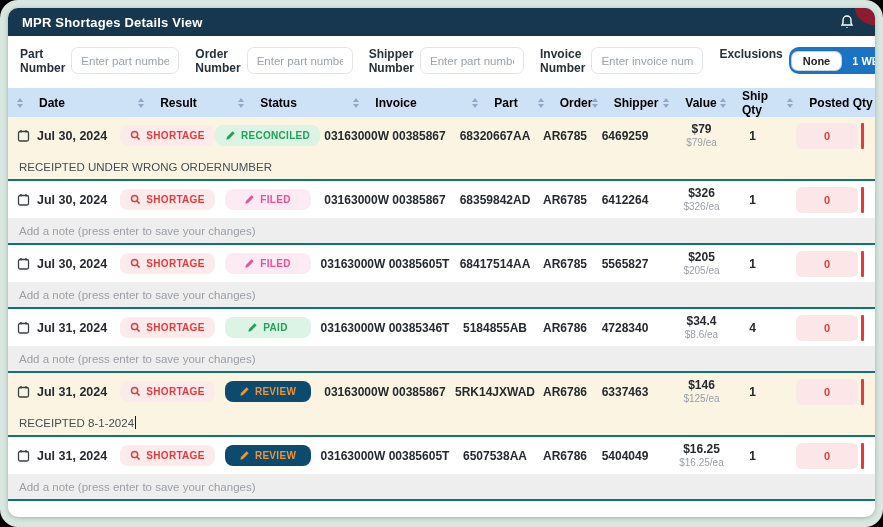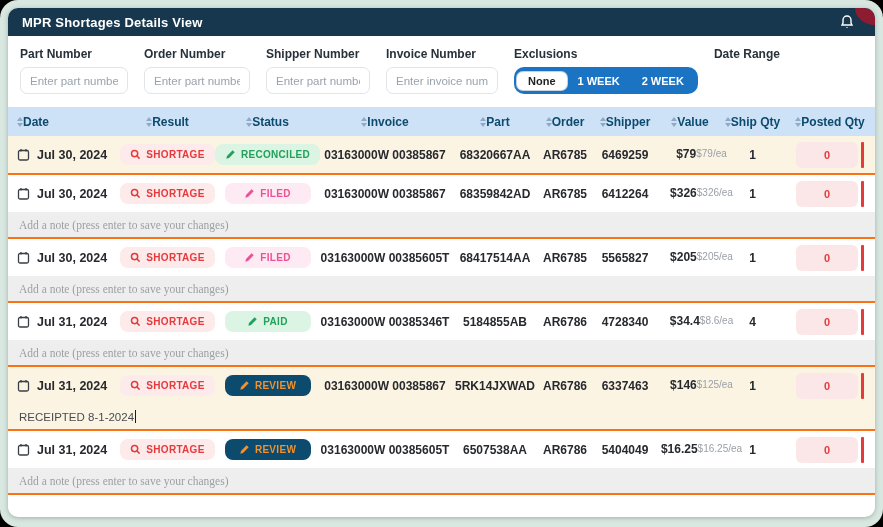--- a/index.html
+++ b/index.html
@@ -8,61 +8,61 @@
   .card { position:absolute; left:8px; top:8px; width:867px; height:509px; background:#fff; border-radius:10px; overflow:hidden; box-shadow:0 1px 5px rgba(0,0,0,.25); }
 
   
   .topbar { position:relative; height:28px; background:#16374d; display:flex; align-items:center; justify-content:space-between; padding:0 14px; }
   .topbar h1 { color:#fff; font-size:13px; font-weight:bold; letter-spacing:.2px; }
   .bell { width:16px; height:16px; color:#fff; cursor:pointer; margin-right:6px; }
   .corner-dot { position:absolute; top:0; right:0; width:20px; height:17px; background:#8e1c30; border-radius:0 10px 0 100%; }
 
   
   .filters { display:flex; gap:16px; padding:11px 12px 13px 12px; background:#fff; }
-  .fgroup { display:flex; flex-direction:column; gap:6px; }
+  .fgroup { display:flex; flex-direction:row; gap:6px; }
   .flabel { font-size:12px; font-weight:600; color:#27313a; }
   .finput { height:27px; border:1px solid #e1e4e8; border-radius:7px; padding:0 9px; font-size:11.5px; color:#333; background:#fff; outline:none; font-family:"Liberation Sans",sans-serif; }
   .finput::placeholder { color:#9aa3ad; }
   .w1 { width:108px; } .w2 { width:106px; } .w3 { width:104px; } .w4 { width:112px; }
   .seg { display:flex; align-items:center; background:#1b73c3; border-radius:10px; padding:3px; height:27px; }
   .seg .opt { font-size:11px; font-weight:bold; color:#fff; padding:3px 11px; cursor:pointer; white-space:nowrap; }
   .seg .opt.sel { background:#fff; color:#222; border-radius:6px; box-shadow:0 0 0 1px #c9d2da; }
   .daterange { display:flex; align-items:center; gap:7px; width:158px; height:27px; border:1px solid #e1e4e8; border-radius:7px; padding:0 9px; font-size:11.5px; color:#4d5560; cursor:pointer; white-space:nowrap; }
   .icon-gray { color:#8d97a1; }
 
   
   .grid { display:grid; grid-template-columns:112px 95px 105px 130px 90px 50px 70px 60px 65px 90px; align-items:center; }
   .thead { background:#cde2f6; height:29px; }
-  .th { display:flex; align-items:center; justify-content:center; gap:0; font-size:12px; font-weight:bold; color:#0c4a6e; }
+  .th { display:flex; align-items:center; justify-content:center; gap:16px; font-size:12px; font-weight:bold; color:#000000; }
   .th.left { justify-content:flex-start; padding-left:9px; }
   .sort { display:inline-flex; flex-direction:column; gap:2px; }
   .sort i { display:block; width:0; height:0; border-left:3px solid transparent; border-right:3px solid transparent; }
   .sort .up { border-bottom:4px solid #90a9c6; }
   .sort .dn { border-top:4px solid #90a9c6; }
 
-  .group { border-bottom:2px solid #f97316; }
+  .group { border-bottom:2px solid #0f766e; }
   .row { height:37px; background:#fff; cursor:pointer; }
   .group.hl .row { background:#fcf4e3; }
   .cell { display:flex; align-items:center; justify-content:center; font-size:12px; font-weight:bold; color:#26292e; }
   .cell.date { justify-content:flex-start; padding-left:9px; gap:7px; font-size:12.5px; }
   .cal { color:#3a3f45; display:inline-flex; }
   .pill { display:inline-flex; align-items:center; justify-content:center; gap:5px; border-radius:8px; padding:5px 10px; font-size:10px; font-weight:bold; letter-spacing:.3px; cursor:pointer; white-space:nowrap; }
   .pill svg { flex:none; }
   .p-result { background:#fdeaea; color:#e6393b; min-width:76px; }
   .p-green  { background:#dcf4e3; color:#21a15b; min-width:86px; }
   .p-pink   { background:#fdeaf3; color:#ee4f96; min-width:86px; }
   .p-orange { background:#0c4a6e; color:#f2912e; min-width:86px; }
-  .val { flex-direction:row; line-height:1.25;margin-left:23px; }
+  .val { flex-direction:column; line-height:1.25;margin-left:23px; }
   .val .u { font-size:10px; font-weight:normal; color:#9aa0a8; }
   .posted { gap:3px; }
   .qty-pill { display:inline-flex; align-items:center; justify-content:center; width:62px; height:26px; background:#fbe7e7; border-radius:6px; color:#e6393b; font-size:11px; font-weight:bold; cursor:pointer; }
   .qbar { width:3px; height:26px; background:#e6393b; border-radius:1px; }
 
   .note { height:25px; display:flex; align-items:center; padding-left:11px; font-size:11.5px; background:#eeeeee; color:#474c52; cursor:text; }
-  .note.ph { color:#9b9fa5;font-family:Liberation Serif, serif; }
+  .note.ph { color:#9b9fa5; }
   .group.hl .note { background:#fcf4e3; }
   .caret { width:1px; height:13px; background:#1a1a1a; margin-left:1px; }
 </style>
 </head>
 <body>
 
 <svg width="0" height="0" style="position:absolute">
   <defs>
     <g id="i-cal">
         <rect x="1.5" y="2.5" width="10" height="9.5" rx="1.5" fill="none" stroke="currentColor" stroke-width="1.3"></rect>
@@ -238,20 +238,21 @@
             <span class="u">$79/ea</span>
           </div>
         <div class="cell">1</div>
         <div class="cell posted">
             <span class="qty-pill">
               <span>0</span>
             </span>
             <span class="qbar"></span>
           </div>
       </div>
+      <div class="note">RECEIPTED UNDER WRONG ORDERNUMBER</div>
     </div>
 
     <div class="group">
       <div class="grid row">
         <div class="cell date">
             <span class="cal">
               <svg width="13" height="13" viewBox="0 0 13 13">
                 <use href="#i-cal"></use>
               </svg>
             </span>

